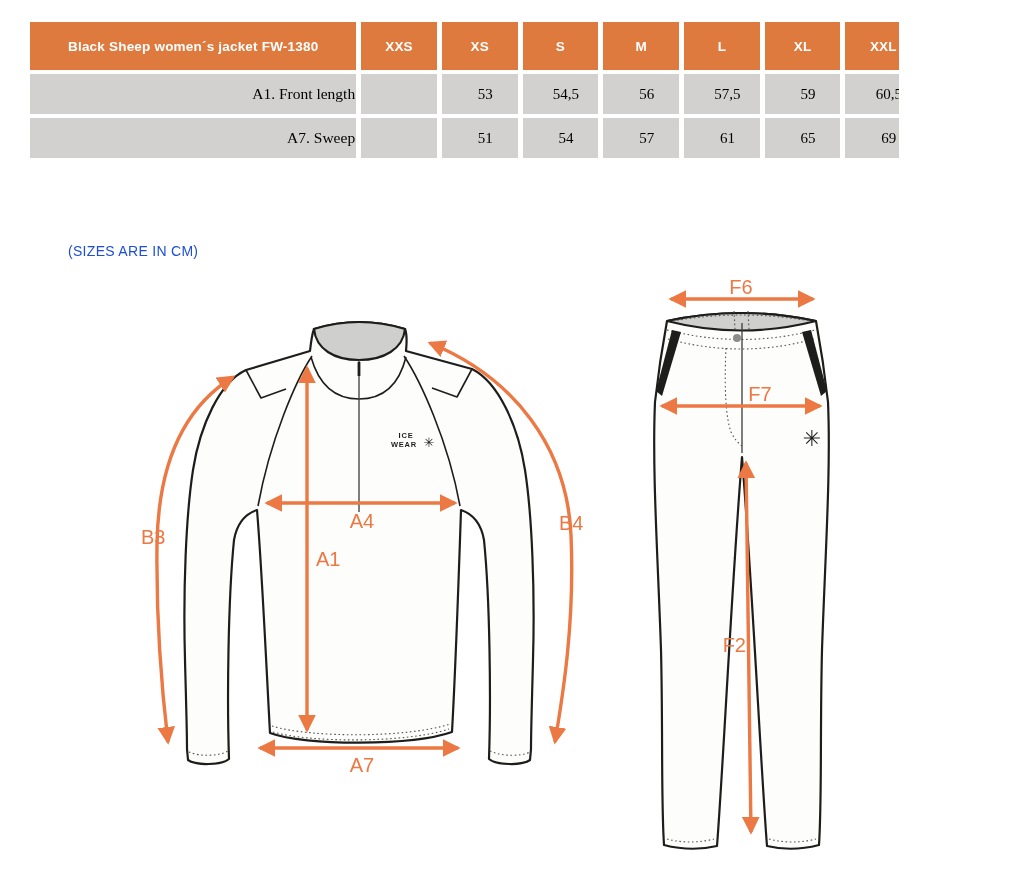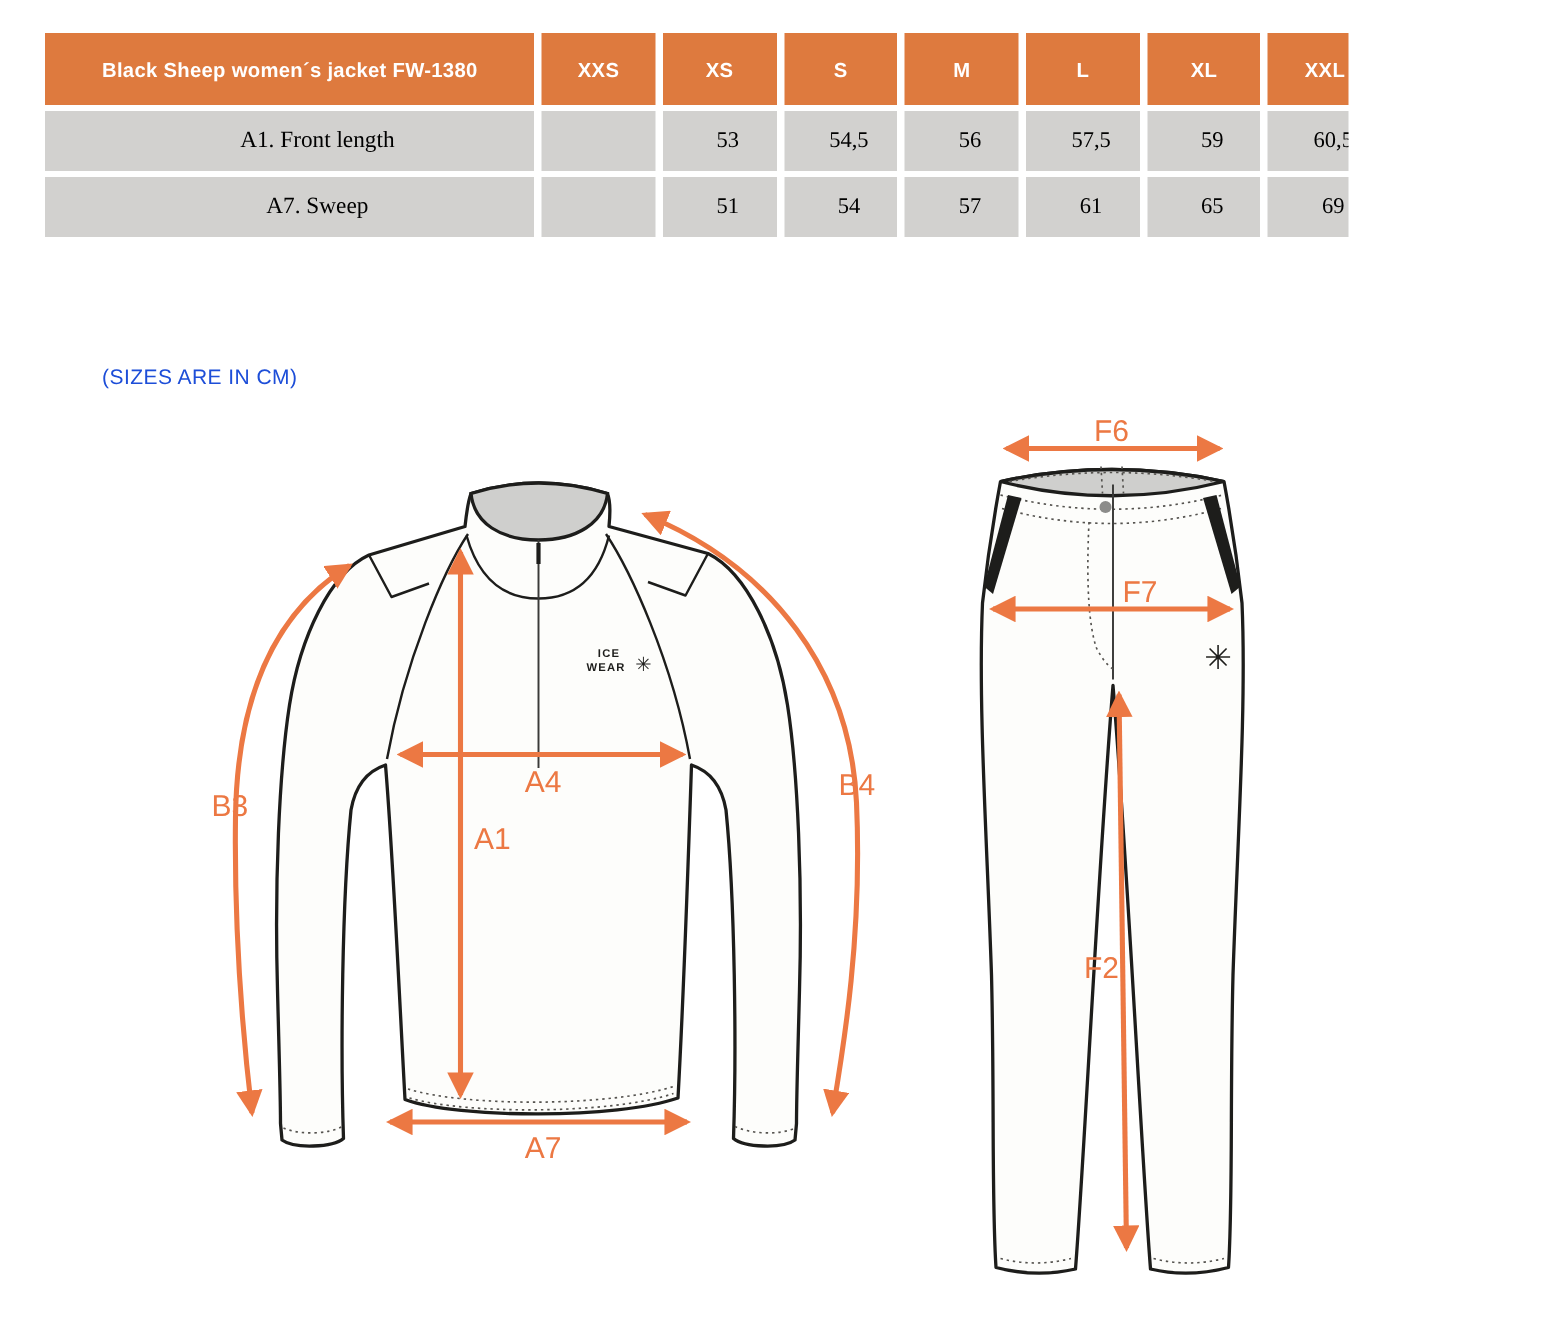--- a/index.html
+++ b/index.html
@@ -8,21 +8,21 @@
   
   table.size-table{position:absolute;left:25px;top:18px;width:982px;
         border-collapse:separate;border-spacing:5px 4px;table-layout:fixed;}
   table.size-table col.c-title{width:323px;}
   table.size-table col.c-size{width:75px;}
   table.size-table th{background:#DE7A3E;color:#ffffff;height:46px;
         font:bold 13.5px "Liberation Sans",sans-serif;text-align:center;letter-spacing:.2px;}
   table.size-table th.title{text-align:left;padding-left:38px;}
   table.size-table td{height:38px;text-align:center;color:#000;
         font:15px "Liberation Serif",serif;}
-  table.size-table td.label{text-align:center;padding-left:38px;font-size:15.5px;margin-top:31px;}
+  table.size-table td.label{text-align:right;padding-left:38px;font-size:15.5px;margin-top:31px;}
   tr.dark td{background:#D2D1CF;padding-left:12px;}
   tr.light td{background:#E4E3E1;}
   
   .note{position:absolute;left:68px;top:243px;color:#1d4ed8;
         font:14px "Liberation Sans",sans-serif;letter-spacing:.3px;}
   
   svg.drawings{position:absolute;left:0;top:0;width:1033px;height:888px;}
   .outline{fill:#FDFDFB;stroke:#1D1D1B;stroke-width:2.2;stroke-linejoin:round;}
   .seam{fill:none;stroke:#1D1D1B;stroke-width:1.6;stroke-linejoin:round;}
   .thin{fill:none;stroke:#3a3a38;stroke-width:1.3;}

